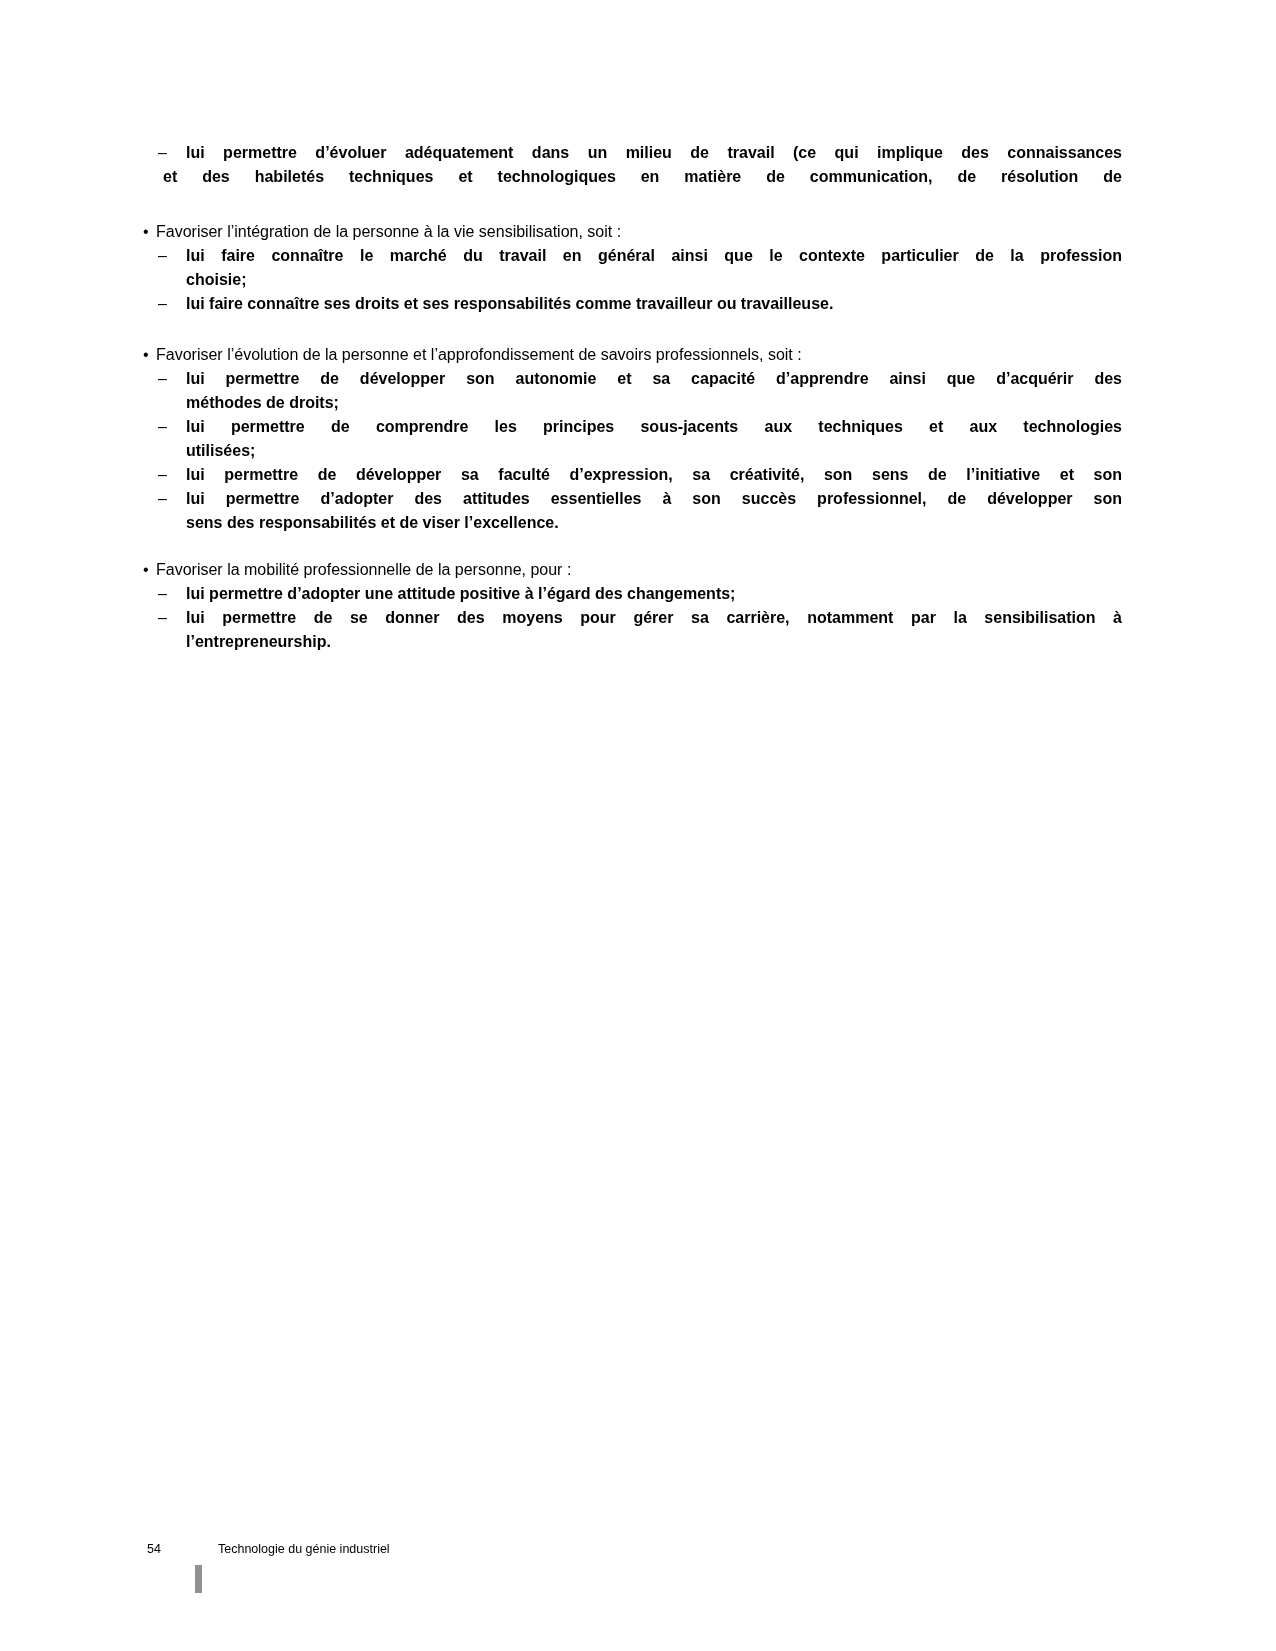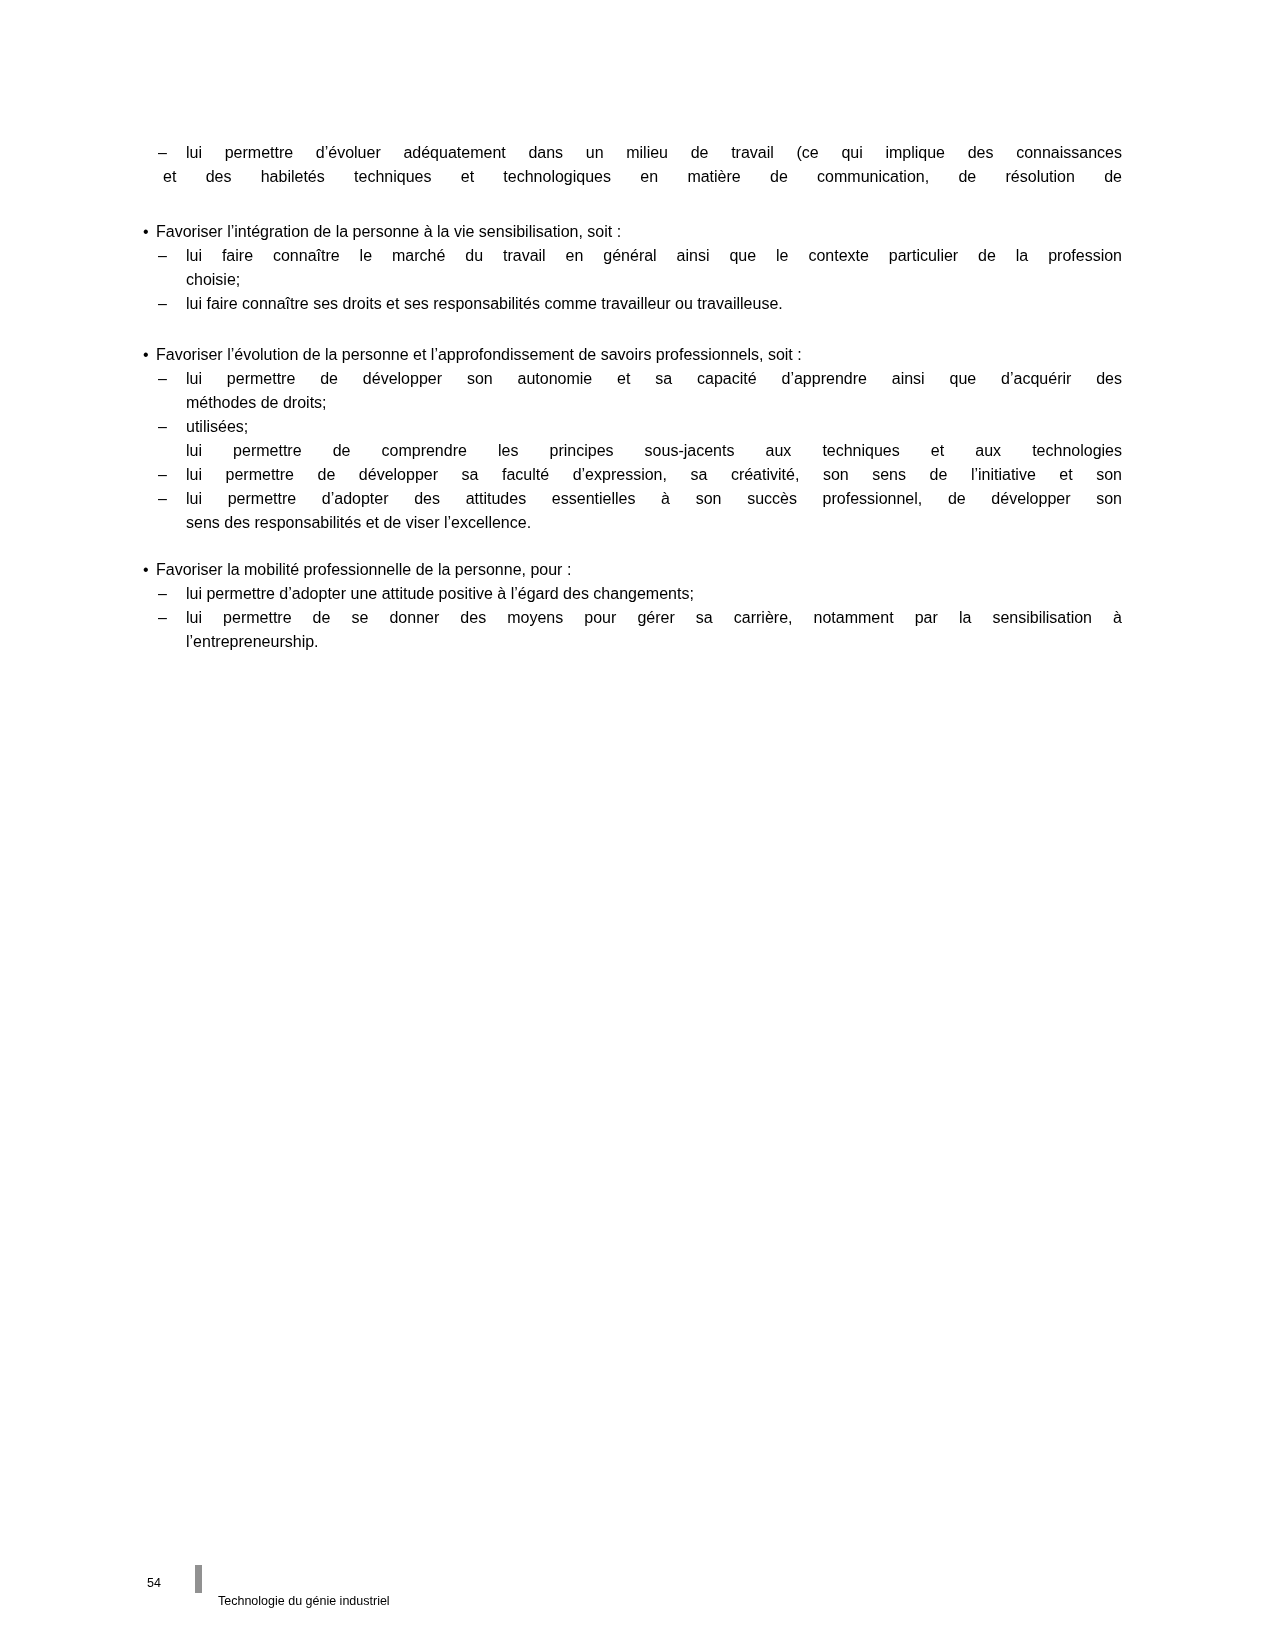--- a/index.html
+++ b/index.html
@@ -19,34 +19,34 @@
     width: 979px;
     font-size: 16px;
     line-height: 24px;
   }
   
   .bullet-line { position: relative; padding-left: 13px; }
   .bullet-line .bullet { position: absolute; left: 0; top: 0; }
   
   .sub-item { position: relative; }
   .sub-item .dash { position: absolute; left: 15px; top: 0; }
-  .lt { padding-left: 43px; min-height: 24px; }
+  .lt { padding-left: 43px; min-height: 24px; font-weight: bold; }
   .lt.narrow { padding-left: 20px; }
   .j { text-align: justify; text-align-last: justify; }
   
   .sec-1 { margin-top: 31px; }
   .sec-2 { margin-top: 27px; }
   .sec-3 { margin-top: 23px; }
   
   .footer-pagenum {
     position: absolute; left: 147px; top: 1542px;
-    font-size: 12.5px; line-height: 14px; margin-top: 34px;
+    font-size: 12.5px; line-height: 14px;
   }
   .footer-title {
-    position: absolute; left: 218px; top: 1594px;
+    position: absolute; left: 218px; top: 1542px;
     font-size: 12.5px; line-height: 14px;
   }
   .footer-bar {
     position: absolute; left: 195px; top: 1565px;
     width: 7px; height: 28px;
   }
 </style>
 </head>
 <body>
 
@@ -80,22 +80,22 @@
         <span class="bullet">•</span>
         <span>Favoriser l’évolution de la personne et l’approfondissement de savoirs professionnels, soit :</span>
       </div>
       <div class="sub-item">
         <span class="dash">–</span>
         <div class="lt j">lui permettre de développer son autonomie et sa capacité d’apprendre ainsi que d’acquérir des</div>
         <div class="lt">méthodes de droits;</div>
       </div>
       <div class="sub-item">
         <span class="dash">–</span>
+        <div class="lt j">lui permettre de comprendre les principes sous-jacents aux techniques et aux technologies</div>
         <div class="lt">utilisées;</div>
-        <div class="lt j">lui permettre de comprendre les principes sous-jacents aux techniques et aux technologies</div>
       </div>
       <div class="sub-item">
         <span class="dash">–</span>
         <div class="lt j">lui permettre de développer sa faculté d’expression, sa créativité, son sens de l’initiative et son</div>
       </div>
       <div class="sub-item">
         <span class="dash">–</span>
         <div class="lt j">lui permettre d’adopter des attitudes essentielles à son succès professionnel, de développer son</div>
         <div class="lt">sens des responsabilités et de viser l’excellence.</div>
       </div>

